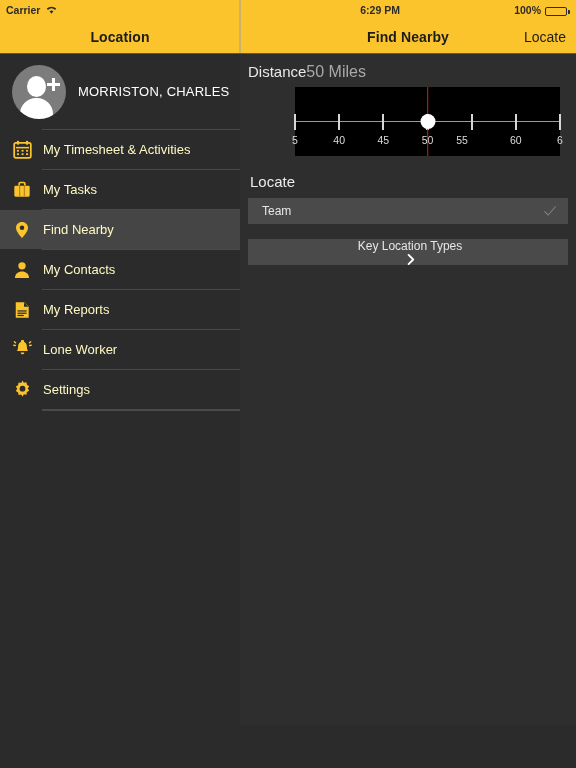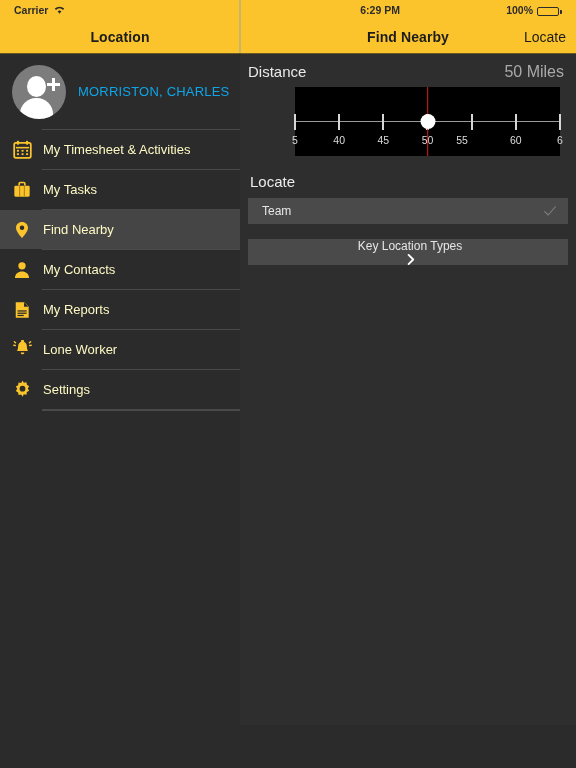--- a/index.html
+++ b/index.html
@@ -12,21 +12,21 @@
   #app { position: relative; width: 576px; height: 768px; display: flex; }
 
   
   .pane-left { width: 240px; height: 768px; background: #2b2b2b; position: relative; }
   .pane-right { width: 336px; height: 725px; background: #2e2e2e; position: relative; }
 
   
   .statusbar {
     height: 20px; background: #fcc42c; color: #2b2b2b;
     display: flex; align-items: center; font-size: 10.5px; font-weight: bold;
-    padding: 0 14px;
+    padding: 0 6px;
   }
   .statusbar .sb-left { display: flex; align-items: center; gap: 5px; }
   .statusbar .sb-center { flex: 1; text-align: center; }
   .statusbar .sb-right { display: flex; align-items: flex-end; gap: 4px; }
   .wifi-icon { width: 13px; height: 10px; display: inline-block; }
   .batt { display: inline-flex; align-items: center; }
   .batt-body { width: 22px; height: 9px; border: 1.2px solid #2b2b2b; border-radius: 2px; padding: 1px; }
   .batt-fill { width: 100%; height: 100%; background: #2b2b2b; border-radius: 1px; }
   .batt-cap { width: 2px; height: 4px; background: #2b2b2b; border-radius: 0 1px 1px 0; margin-left: 1px; }
 
@@ -57,39 +57,39 @@
   .avatar .head {
     position: absolute; width: 19px; height: 21px; border-radius: 50%;
     background: #fff; left: 15px; top: 11px;
   }
   .avatar .body {
     position: absolute; width: 33px; height: 22px; background: #fff;
     border-radius: 16px 16px 0 0; left: 8px; top: 33px;
   }
   .avatar .plus-h { position: absolute; width: 13px; height: 3.4px; background: #fff; left: 35px; top: 18px; }
   .avatar .plus-v { position: absolute; width: 3.4px; height: 13px; background: #fff; left: 39.8px; top: 13px; }
-  .profile-name { margin-left: 12px; color: #0ea5e9; font-size: 13px; letter-spacing: .2px; }
+  .profile-name { margin-left: 12px; color: #ffffff; font-size: 13px; letter-spacing: .2px; }
 
   
   .menu { }
   .menu-item {
     height: 39px; display: flex; align-items: center; position: relative;
     padding-left: 10px;
   }
   .menu-item.active { background: #454545; }
   .menu-item .mi-icon {
     width: 24px; height: 24px; flex: none; display: flex;
     align-items: center; justify-content: center; margin-right: 9px;
   }
   .menu-item .mi-label { color: #fef9c3; font-size: 13px; }
   .menu-sep { height: 1px; background: #4a4a4a; margin-left: 42px; }
 
   
   .section-head {
-    display: flex; align-items: baseline; justify-content: space-between;
+    display: flex; align-items: baseline; justify-content: flex-start;
     padding: 9px 12px 6px 8px;
   }
   .section-head .sh-title { color: #e9e9e9; font-size: 15px; }
   .section-head .sh-value { color: #a9a9a9; font-size: 16px; }
 
   .ruler-wrap { padding: 0 8px; }
   .ruler {
     position: relative; height: 69px; background: #000;
     margin-left: 47px; margin-right: 8px;
   }

